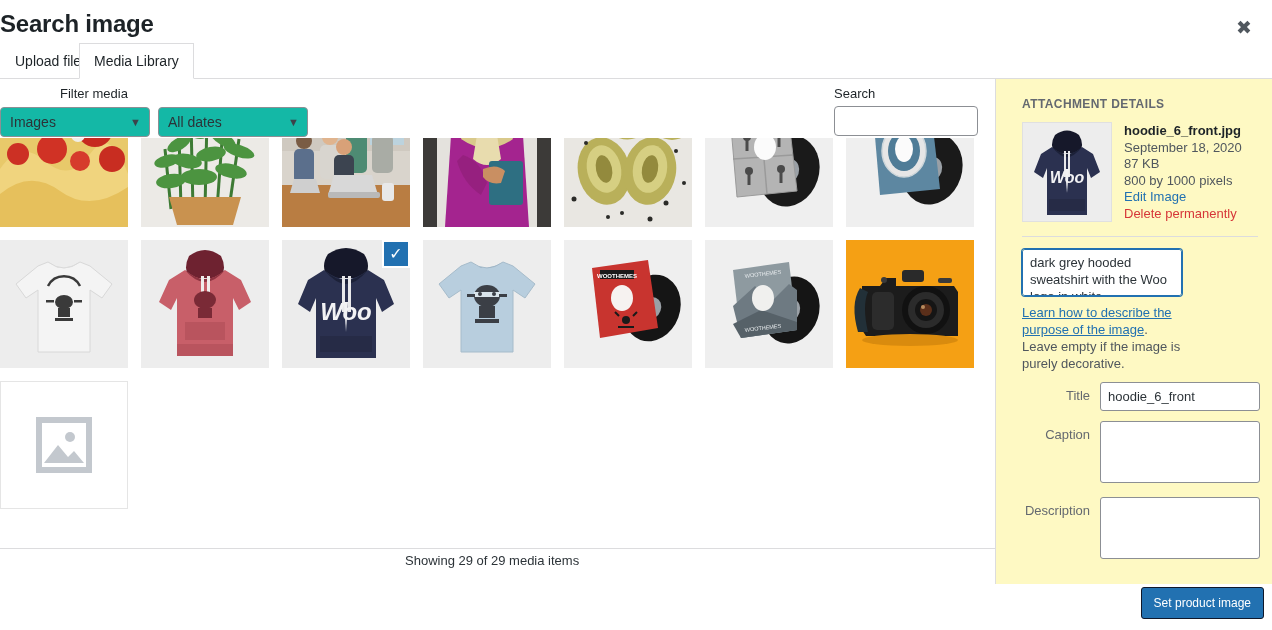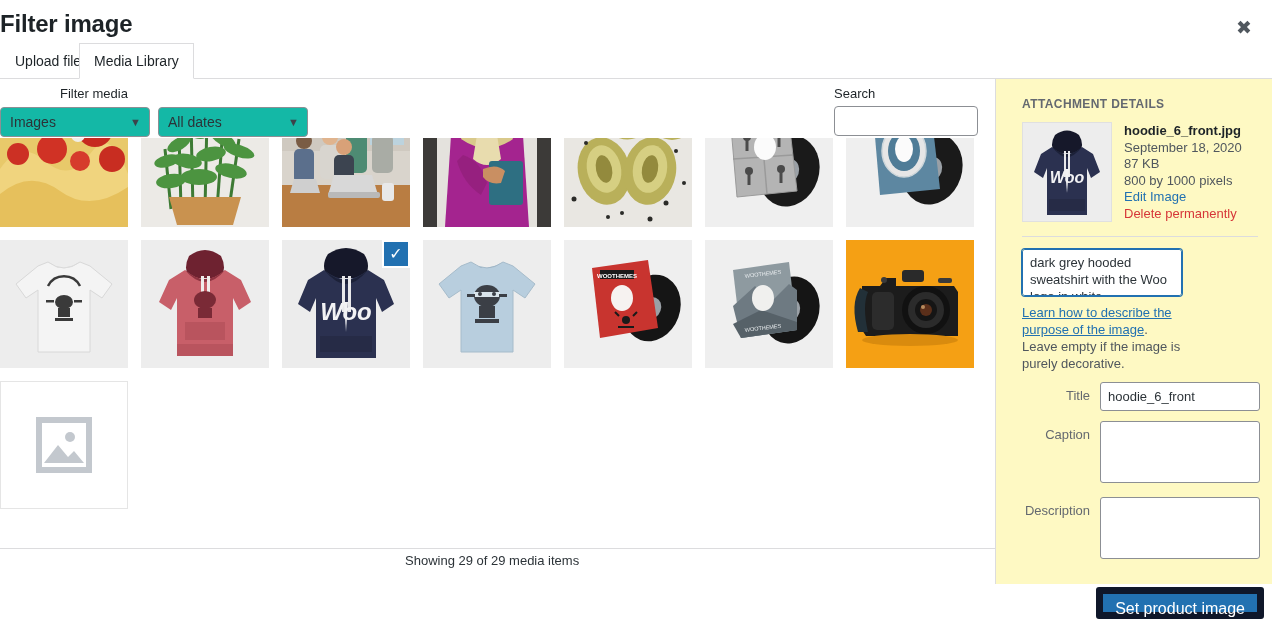--- a/index.html
+++ b/index.html
@@ -144,30 +144,30 @@
   }
   .alt-help a { color: #2271b1; text-decoration: underline; cursor: pointer; }
 
   
   .footer {
     position: absolute; left: 0; top: 584px; right: 0; height: 46px;
     background: #fff;
   }
   .primary-btn {
     position: absolute; right: 8px; top: 3px; height: 32px; padding: 0 12px;
-    background: #2271b1; color: #fff; border: 7px solid #0f172a; border-radius: 3px;
-    font-family: inherit; font-size: 16px; line-height: 30px; cursor: pointer;
+    background: #2271b1; color: #fff; border: 1px solid #0f172a; border-radius: 3px;
+    font-family: inherit; font-size: 12px; line-height: 30px; cursor: pointer;
   }
 </style>
 </head>
 <body>
 
 <div class="modal">
 
-  <div class="modal-title">Filter image</div>
+  <div class="modal-title">Search image</div>
   <button class="close-btn">✖</button>
 
   <div class="tabs">
     <div class="tab" style="left:0;">Upload files</div>
     <div class="tab active" style="left:79px;">Media Library</div>
   </div>
 
   <div class="toolbar">
     <div class="filter-label">Filter media</div>
     <div class="select-box" id="sel-type">

